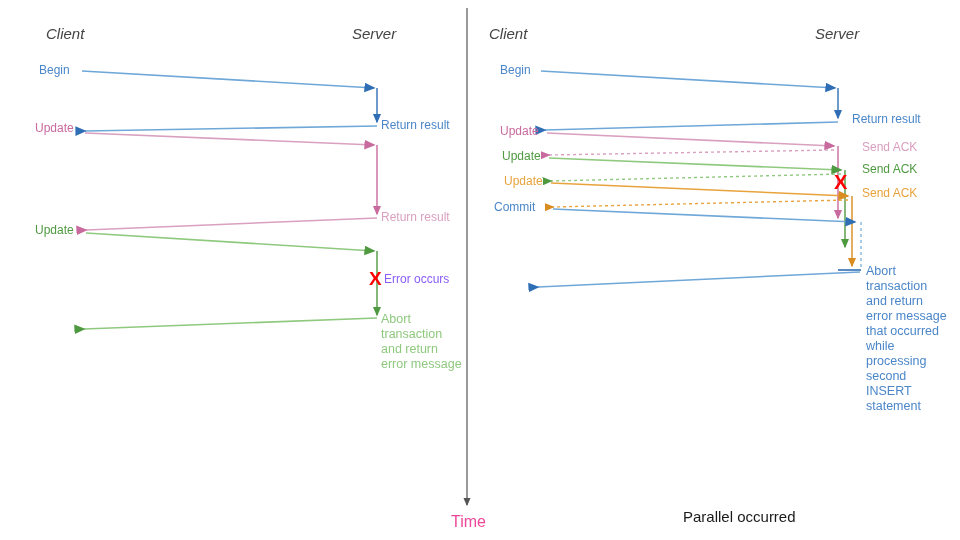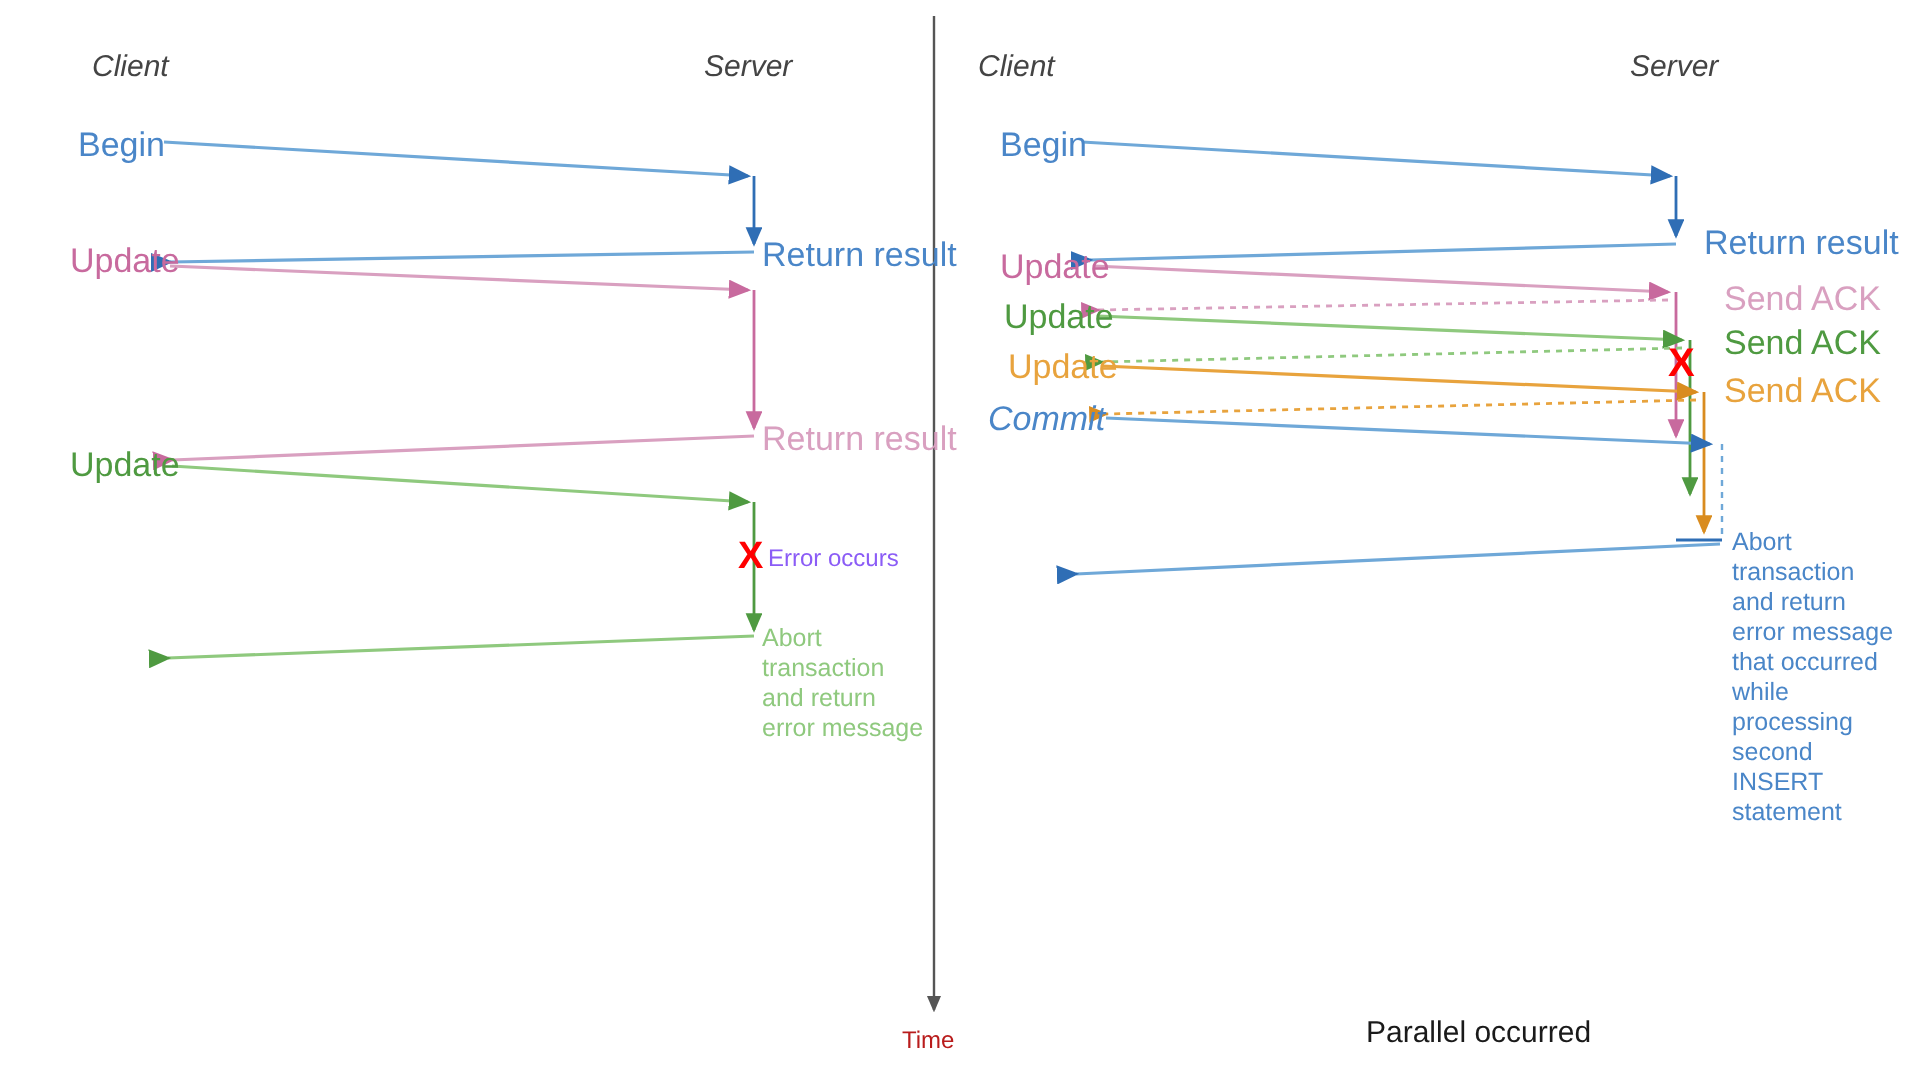--- a/index.html
+++ b/index.html
@@ -24,39 +24,39 @@
   }
   .lane-label {
     position: absolute;
     font-style: italic;
     font-size: 15px;
     color: #444444;
     white-space: nowrap;
   }
   .msg-label {
     position: absolute;
-    font-size: 17px;
+    font-size: 12px;
     white-space: nowrap;
   }
   .note-block {
     position: absolute;
     font-size: 12.5px;
     line-height: 15px;
     white-space: pre-line;
   }
   .caption {
     position: absolute;
     font-size: 15px;
     color: #1a1a1a;
     white-space: nowrap;
   }
   .time-label {
     position: absolute;
-    font-size: 12px;
-    color: #b91c1c;
+    font-size: 16px;
+    color: #ec4899;
     white-space: nowrap;
   }
   .err-mark {
     position: absolute;
     font-size: 19px;
     font-weight: bold;
     color: #ff0000;
     line-height: 1;
   }
   .err-text {
@@ -182,21 +182,21 @@
 error message</div>
 
 
   <div class="lane-label" style="left:489px; top:25px;">Client</div>
   <div class="lane-label" style="left:815px; top:25px;">Server</div>
 
   <div class="msg-label" style="left:500px; top:63px; color:#4a86c8;">Begin</div>
   <div class="msg-label" style="left:500px; top:124px; color:#c86a9e;">Update</div>
   <div class="msg-label" style="left:502px; top:149px; color:#4f9a41;">Update</div>
   <div class="msg-label" style="left:504px; top:174px; color:#e8a33d;">Update</div>
-  <div class="msg-label" style="left:494px; top:200px; color:#4a86c8;font-style:italic;">Commit</div>
+  <div class="msg-label" style="left:494px; top:200px; color:#4a86c8;">Commit</div>
 
   <div class="msg-label" style="left:852px; top:112px; color:#4a86c8;">Return result</div>
   <div class="msg-label" style="left:862px; top:140px; color:#d9a0c0;">Send ACK</div>
   <div class="msg-label" style="left:862px; top:162px; color:#4f9a41;">Send ACK</div>
   <div class="msg-label" style="left:862px; top:186px; color:#e8a33d;">Send ACK</div>
 
   <div class="err-mark" style="left:834px; top:172px; font-size:20px;">X</div>
 
   <div class="note-block" style="left:866px; top:264px; width:88px; color:#4a86c8;">Abort
 transaction

